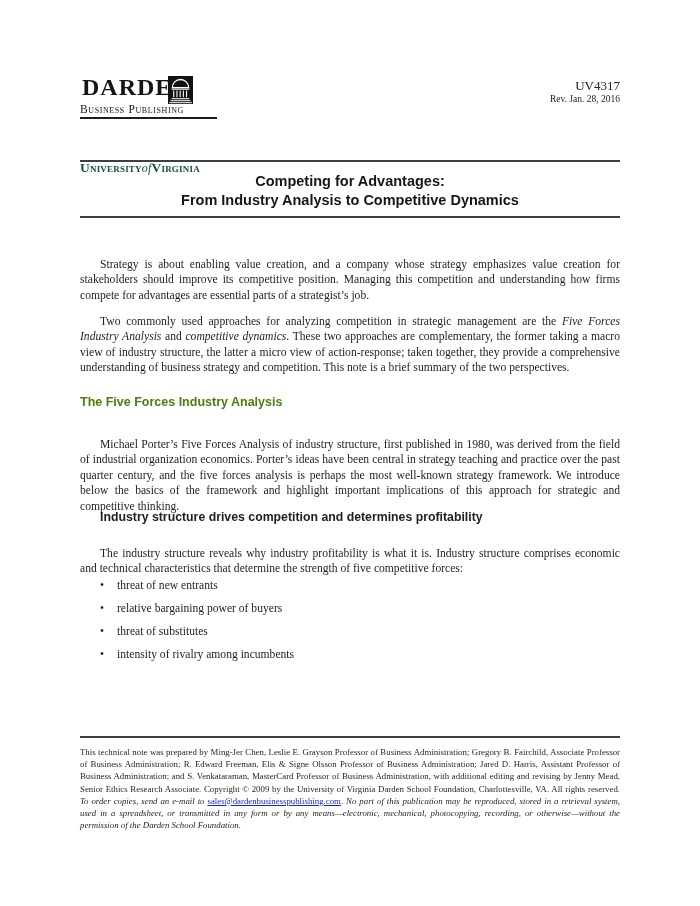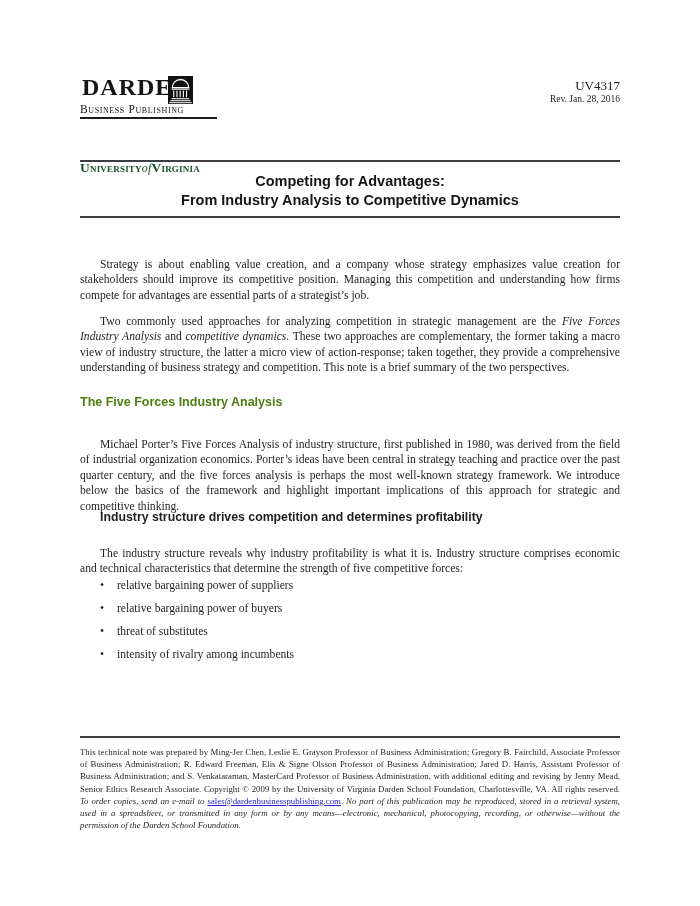--- a/index.html
+++ b/index.html
@@ -114,21 +114,21 @@
 
   <p class="para p1">Strategy is about enabling value creation, and a company whose strategy emphasizes value creation for stakeholders should improve its competitive position. Managing this competition and understanding how firms compete for advantages are essential parts of a strategist’s job.</p>
   <p class="para p2"><span>Two commonly used approaches for analyzing competition in strategic management are the </span><em class="ital">Five Forces Industry Analysis</em><span> and </span><em class="ital">competitive dynamics</em><span>. These two approaches are complementary, the former taking a macro view of industry structure, the latter a micro view of action-response; taken together, they provide a comprehensive understanding of business strategy and competition. This note is a brief summary of the two perspectives.</span></p>
 
   <div class="h-section">The Five Forces Industry Analysis</div>
   <p class="para p3">Michael Porter’s Five Forces Analysis of industry structure, first published in 1980, was derived from the field of industrial organization economics. Porter’s ideas have been central in strategy teaching and practice over the past quarter century, and the five forces analysis is perhaps the most well-known strategy framework. We introduce below the basics of the framework and highlight important implications of this approach for strategic and competitive thinking.</p>
   <div class="h-sub">Industry structure drives competition and determines profitability</div>
   <p class="para p4">The industry structure reveals why industry profitability is what it is. Industry structure comprises economic and technical characteristics that determine the strength of five competitive forces:</p>
 
   <ul class="bullets">
-    <li>relative bargaining power of suppliers</li>
+    <li>threat of new entrants</li>
     <li>relative bargaining power of buyers</li>
     <li>threat of substitutes</li>
     <li>intensity of rivalry among incumbents</li>
   </ul>
 
   <div class="rule rule-footer"></div>
   <div class="footnote"><span>This technical note was prepared by Ming-Jer Chen, Leslie E. Grayson Professor of Business Administration; Gregory B. Fairchild, Associate Professor of Business Administration; R. Edward Freeman, Elis &amp; Signe Olsson Professor of Business Administration; Jared D. Harris, Assistant Professor of Business Administration; and S. Venkataraman, MasterCard Professor of Business Administration, with additional editing and revising by Jenny Mead, Senior Ethics Research Associate. Copyright © 2009 by the University of Virginia Darden School Foundation, Charlottesville, VA. All rights reserved. </span><span class="it">To order copies, send an e-mail to </span><a class="mail">sales@dardenbusinesspublishing.com</a><span>. </span><span class="it">No part of this publication may be reproduced, stored in a retrieval system, used in a spreadsheet, or transmitted in any form or by any means—electronic, mechanical, photocopying, recording, or otherwise—without the permission of the Darden School Foundation.</span></div>
 
 </div>
 

